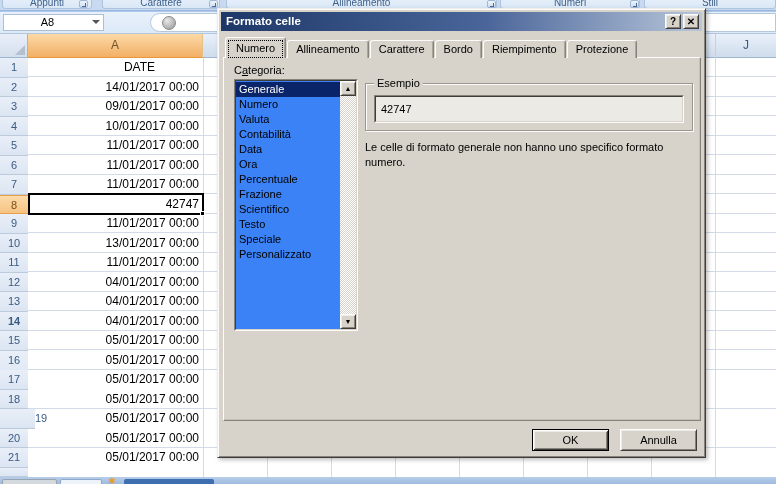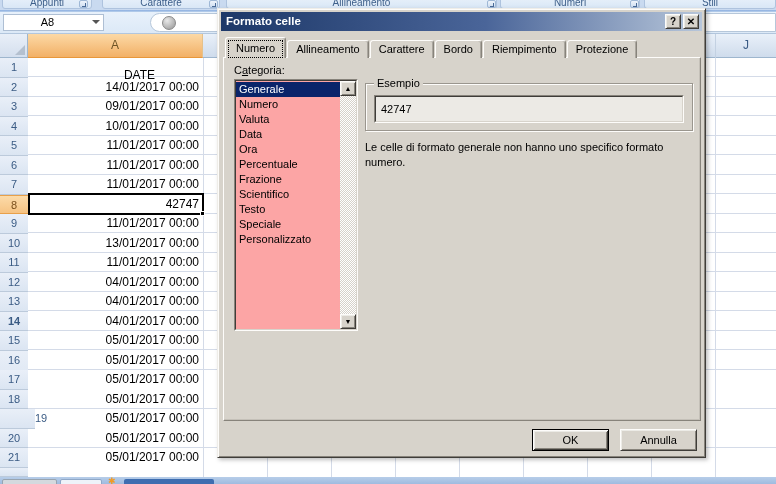--- a/index.html
+++ b/index.html
@@ -81,21 +81,21 @@
   .tab.selected .focus-rect{position:absolute;left:2px;top:2px;right:2px;bottom:0;border:1px dotted #000;}
 
   #tab-page{position:absolute;left:5px;top:48px;width:478px;height:364px;background:var(--face);
     border:1px solid;border-color:var(--hilite) var(--shad) var(--shad) var(--hilite);
     box-shadow:inset -1px -1px 0 #c4c0b8;}
 
   #cat-label{position:absolute;left:16px;top:55px;}
   #cat-list-outer{position:absolute;left:16px;top:70px;width:124px;height:252px;
     border:1px solid;border-color:var(--shad) var(--hilite) var(--hilite) var(--shad);}
   #cat-list-inner{width:100%;height:100%;border:1px solid;border-color:var(--dkshad) var(--face) var(--face) var(--dkshad);
-    background:#fca5a5;position:relative;overflow:hidden;}
+    background:#3b82f6;position:relative;overflow:hidden;}
   #cat-items{position:absolute;left:0;top:0;right:16px;bottom:0;padding-top:1px;}
   .cat-item{height:15px;line-height:15px;padding-left:3px;white-space:nowrap;}
   .cat-item.selected{background:var(--sel);color:#fff;}
   #cat-scrollbar{position:absolute;right:0;top:0;bottom:0;width:16px;
     background:conic-gradient(#fff 0 25%, #d6d2ca 0 50%, #fff 0 75%, #d6d2ca 0);background-size:2px 2px;}
   .scroll-btn{position:absolute;left:0;width:16px;height:15px;background:var(--face);
     border:1px solid;border-color:var(--hilite) var(--dkshad) var(--dkshad) var(--hilite);
     box-shadow:inset 1px 1px 0 var(--lite), inset -1px -1px 0 var(--shad);
     font-size:7px;text-align:center;line-height:14px;color:#000;}
   #scroll-up{top:0;}
@@ -156,21 +156,21 @@
     <div class="vline" style="left: 395px;"></div>
     <div class="vline" style="left: 459px;"></div>
     <div class="vline" style="left: 523px;"></div>
     <div class="vline" style="left: 587px;"></div>
     <div class="vline" style="left: 651px;"></div>
     <div class="vline" style="left: 715px;"></div>
   </div>
 <div id="row-header-col"></div>
 <div id="grid-rows">
     <div class="row-hdr" style="top: 58px; height: 19.5px; line-height: 18.5px;">1</div>
-    <div class="cell center" style="top: 68px; height: 17.5px; padding-left: 48px;">DATE</div>
+    <div class="cell center" style="top: 60px; height: 17.5px; padding-left: 48px;">DATE</div>
     <div class="row-hdr" style="top: 77.5px; height: 19.5px; line-height: 18.5px;">2</div>
     <div class="cell" style="top: 79.5px; height: 17.5px;">14/01/2017 00:00</div>
     <div class="row-hdr" style="top: 97px; height: 19.5px; line-height: 18.5px;">3</div>
     <div class="cell" style="top: 99px; height: 17.5px;">09/01/2017 00:00</div>
     <div class="row-hdr" style="top: 116.5px; height: 19.5px; line-height: 18.5px;">4</div>
     <div class="cell" style="top: 118.5px; height: 17.5px;">10/01/2017 00:00</div>
     <div class="row-hdr" style="top: 136px; height: 19.5px; line-height: 18.5px;">5</div>
     <div class="cell" style="top: 138px; height: 17.5px;">11/01/2017 00:00</div>
     <div class="row-hdr" style="top: 155.5px; height: 19.5px; line-height: 18.5px;">6</div>
     <div class="cell" style="top: 157.5px; height: 17.5px;">11/01/2017 00:00</div>
@@ -235,20 +235,21 @@
   <div id="tab-page"></div>
 
   <div id="cat-label"><span>C</span><u>a</u><span>tegoria:</span></div>
 
   <div id="cat-list-outer">
     <div id="cat-list-inner">
       <div id="cat-items">
           <div class="cat-item selected">Generale</div>
           <div class="cat-item">Numero</div>
           <div class="cat-item">Valuta</div>
+          <div class="cat-item">Contabilità</div>
           <div class="cat-item">Data</div>
           <div class="cat-item">Ora</div>
           <div class="cat-item">Percentuale</div>
           <div class="cat-item">Frazione</div>
           <div class="cat-item">Scientifico</div>
           <div class="cat-item">Testo</div>
           <div class="cat-item">Speciale</div>
           <div class="cat-item">Personalizzato</div>
         </div>
       <div id="cat-scrollbar">

